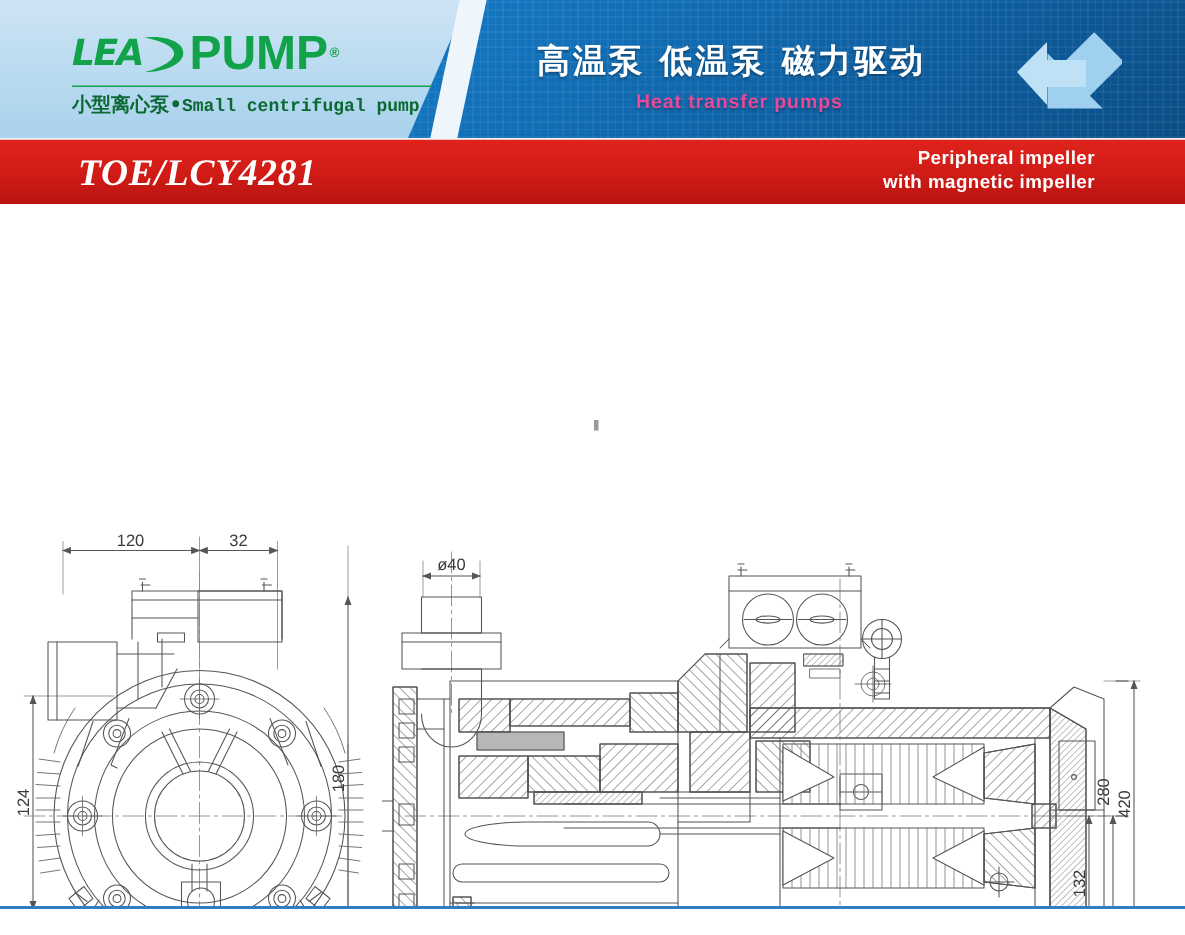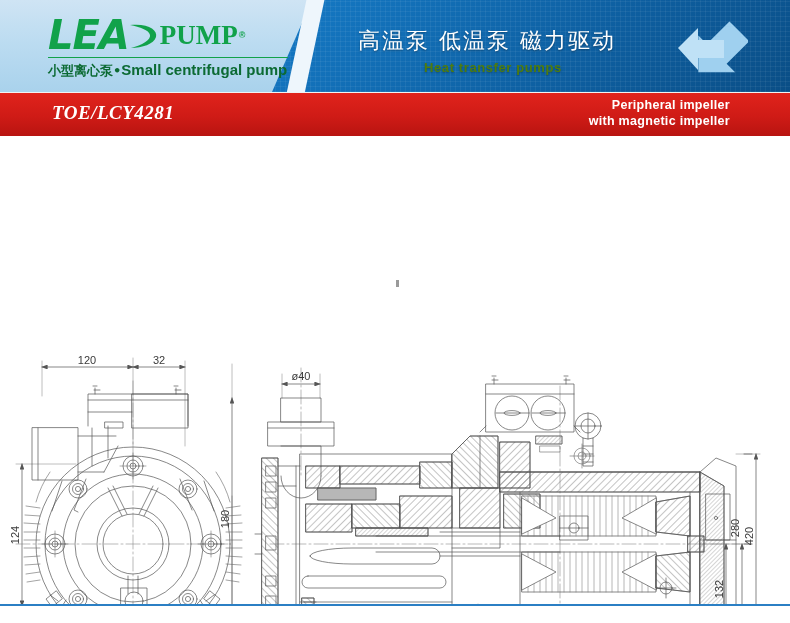--- a/index.html
+++ b/index.html
@@ -32,59 +32,59 @@
   .diag-white {
     position:absolute; top:-10px; left:296px; width:18px; height:118px;
     background:#eef6fc; transform: skewX(-12deg);
   }
 
   
   .logo-wrap { position:absolute; left:48px; top:14px; width:250px; }
   .logo-main { display:flex; align-items:center; height:42px; }
   .logo-lea {
     font-family:"DejaVu Sans", sans-serif;
-    font-weight:bold; font-style:italic; font-size:40px; letter-spacing:-1px;
+    font-weight:bold; font-style:italic; font-size:24px; letter-spacing:-1px;
     color:#11a24a; line-height:36px;
   }
   .logo-swoosh { position:relative; width:36px; height:36px; margin-left:-3px; }
   .logo-pump {
-    font-family:Liberation Serif, serif;
-    font-weight:bold; font-size:27px; color:#11a24a; letter-spacing:0px; margin-left:-2px;
+    font-family:Liberation Sans, sans-serif;
+    font-weight:bold; font-size:32px; color:#11a24a; letter-spacing:0px; margin-left:-2px;
   }
   .logo-reg { font-size:9px; color:#11a24a; vertical-align:super; margin-left:1px; font-weight:bold;}
   .logo-rule { width:240px; height:1px; background:#11a24a; margin-top:1px; }
   .logo-sub {
     margin-top:3px; color:#0b6a33; font-weight:bold; font-size:13px;
     font-family:"DejaVu Sans", sans-serif; white-space:nowrap;
   }
-  .logo-sub .en { font-family:Liberation Sans, sans-serif; font-size:15px; }
+  .logo-sub .en { font-family:Liberation Mono, monospace; font-size:12px; }
 
   
   .banner-cn {
     position:absolute; left:358px; top:26px; color:#ffffff;
-    font-family:"DejaVu Sans", sans-serif; font-weight:normal; font-size:22px;
+    font-family:"DejaVu Sans", sans-serif; font-weight:bold; font-size:22px;
     letter-spacing:2px; text-shadow:0 1px 2px rgba(0,0,0,.35);
   }
   .banner-en {
-    position:absolute; left:424px; top:60px; color:#4d7c0f;
+    position:absolute; left:424px; top:60px; color:#ec4899;
     font-weight:bold; font-size:13px; letter-spacing:.6px;
     text-shadow:0 1px 2px rgba(0,0,0,.3);
   }
   .arrow-icon { position:absolute; left:676px; top:18px; width:72px; height:62px; }
 
   
   .redband {
     position:relative; width:790px; height:44px;
     background: linear-gradient(180deg,#e0231c 0%, #cf1b16 55%, #b81410 100%);
     border-top:1px solid #f2f2f2;
   }
   .model-no {
     position:absolute; left:52px; top:9px; color:#ffffff;
     font-family:"Liberation Serif", serif; font-style:italic; font-weight:bold;
-    font-size:19px; letter-spacing:.5px;
+    font-size:25px; letter-spacing:.5px;
   }
   .redband-right {
     position:absolute; right:60px; top:4px; text-align:right; color:#fff;
     font-weight:bold; font-size:12.5px; line-height:16px; letter-spacing:.3px;
   }
 
   
   .drawing { position:relative; width:673px; height:470px; background:#fff; }
   .drawing svg { display:block; }
   .bottom-rule { position:absolute; left:0; bottom:0; width:790px; height:2px; background:#2b7fc4; }

